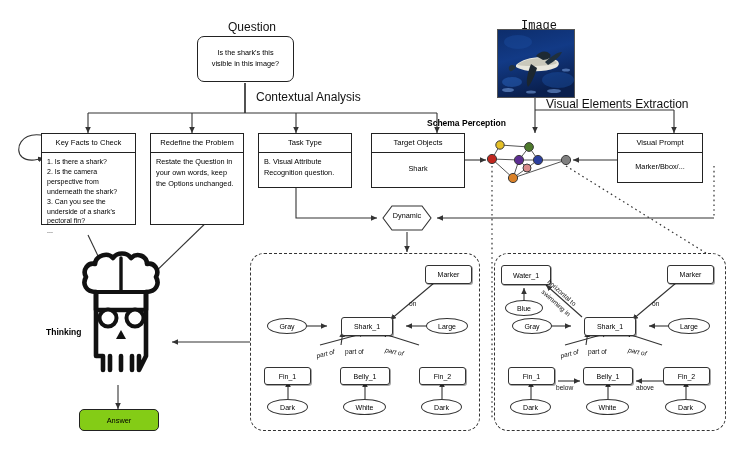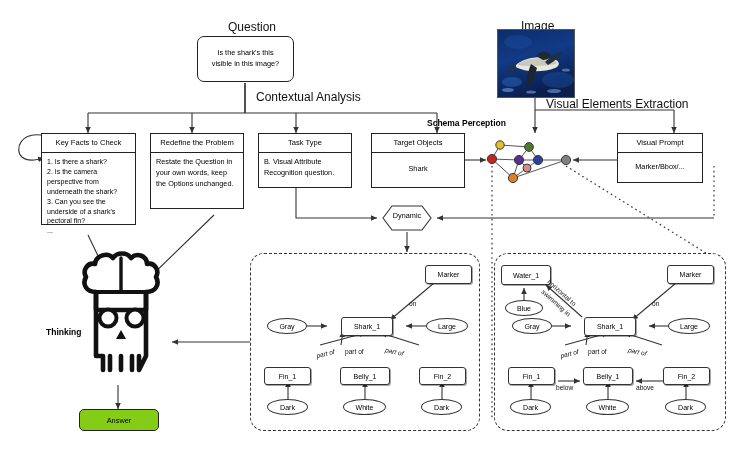--- a/index.html
+++ b/index.html
@@ -84,21 +84,21 @@
     <path d="M566,166 L714,258"></path>
   </g>
 
   <g stroke="#333" fill="none" stroke-width="1.2" stroke-dasharray="1.6,3.2">
     <path d="M714,166 L714,218"></path>
   </g>
 
 </svg>
 
 <div class="lbl" style="left:228px;top:20px;">Question</div>
-<div class="lbl" style="left:521px;top:19px;">Image</div>
+<div class="lbl" style="left:521px;top:19px;font-family:Liberation Mono, monospace;">Image</div>
 <div class="lbl" style="left:256px;top:90px;">Contextual Analysis</div>
 <div class="lbl" style="left:546px;top:97px;">Visual Elements Extraction</div>
 <div class="lbl-b" style="left:427px;top:118px;">Schema Perception</div>
 <div class="lbl-b" style="left:46px;top:327px;">Thinking</div>
 
 <div class="bubble" style="left:197px;top:36px;width:97px;height:46px;">
   <div>
     <div>Is the shark's this</div>
     <div>visible in this image?</div>
   </div>
@@ -138,21 +138,21 @@
 </div>
 
 <div class="card" style="left:41px;top:133px;width:95px;height:92px;">
   <div class="hd">Key Facts to Check</div>
   <div class="bd" style="white-space:pre-line;font-size:7px;line-height:1.42;">1. Is there a shark?
 2. Is the camera perspective from underneath the shark?
 3. Can you see the underside of a shark's pectoral fin?
 ...</div>
 </div>
 
-<div class="card" style="left:150px;top:133px;width:94px;height:76px;">
+<div class="card" style="left:150px;top:133px;width:94px;height:92px;">
   <div class="hd">Redefine the Problem</div>
   <div class="bd">Restate the Question in your own words, keep the Options unchanged.</div>
 </div>
 
 <div class="card" style="left:258px;top:133px;width:94px;height:55px;">
   <div class="hd">Task Type</div>
   <div class="bd">B. Visual Attribute Recognition question.</div>
 </div>
 
 <div class="card" style="left:371px;top:133px;width:94px;height:55px;">

